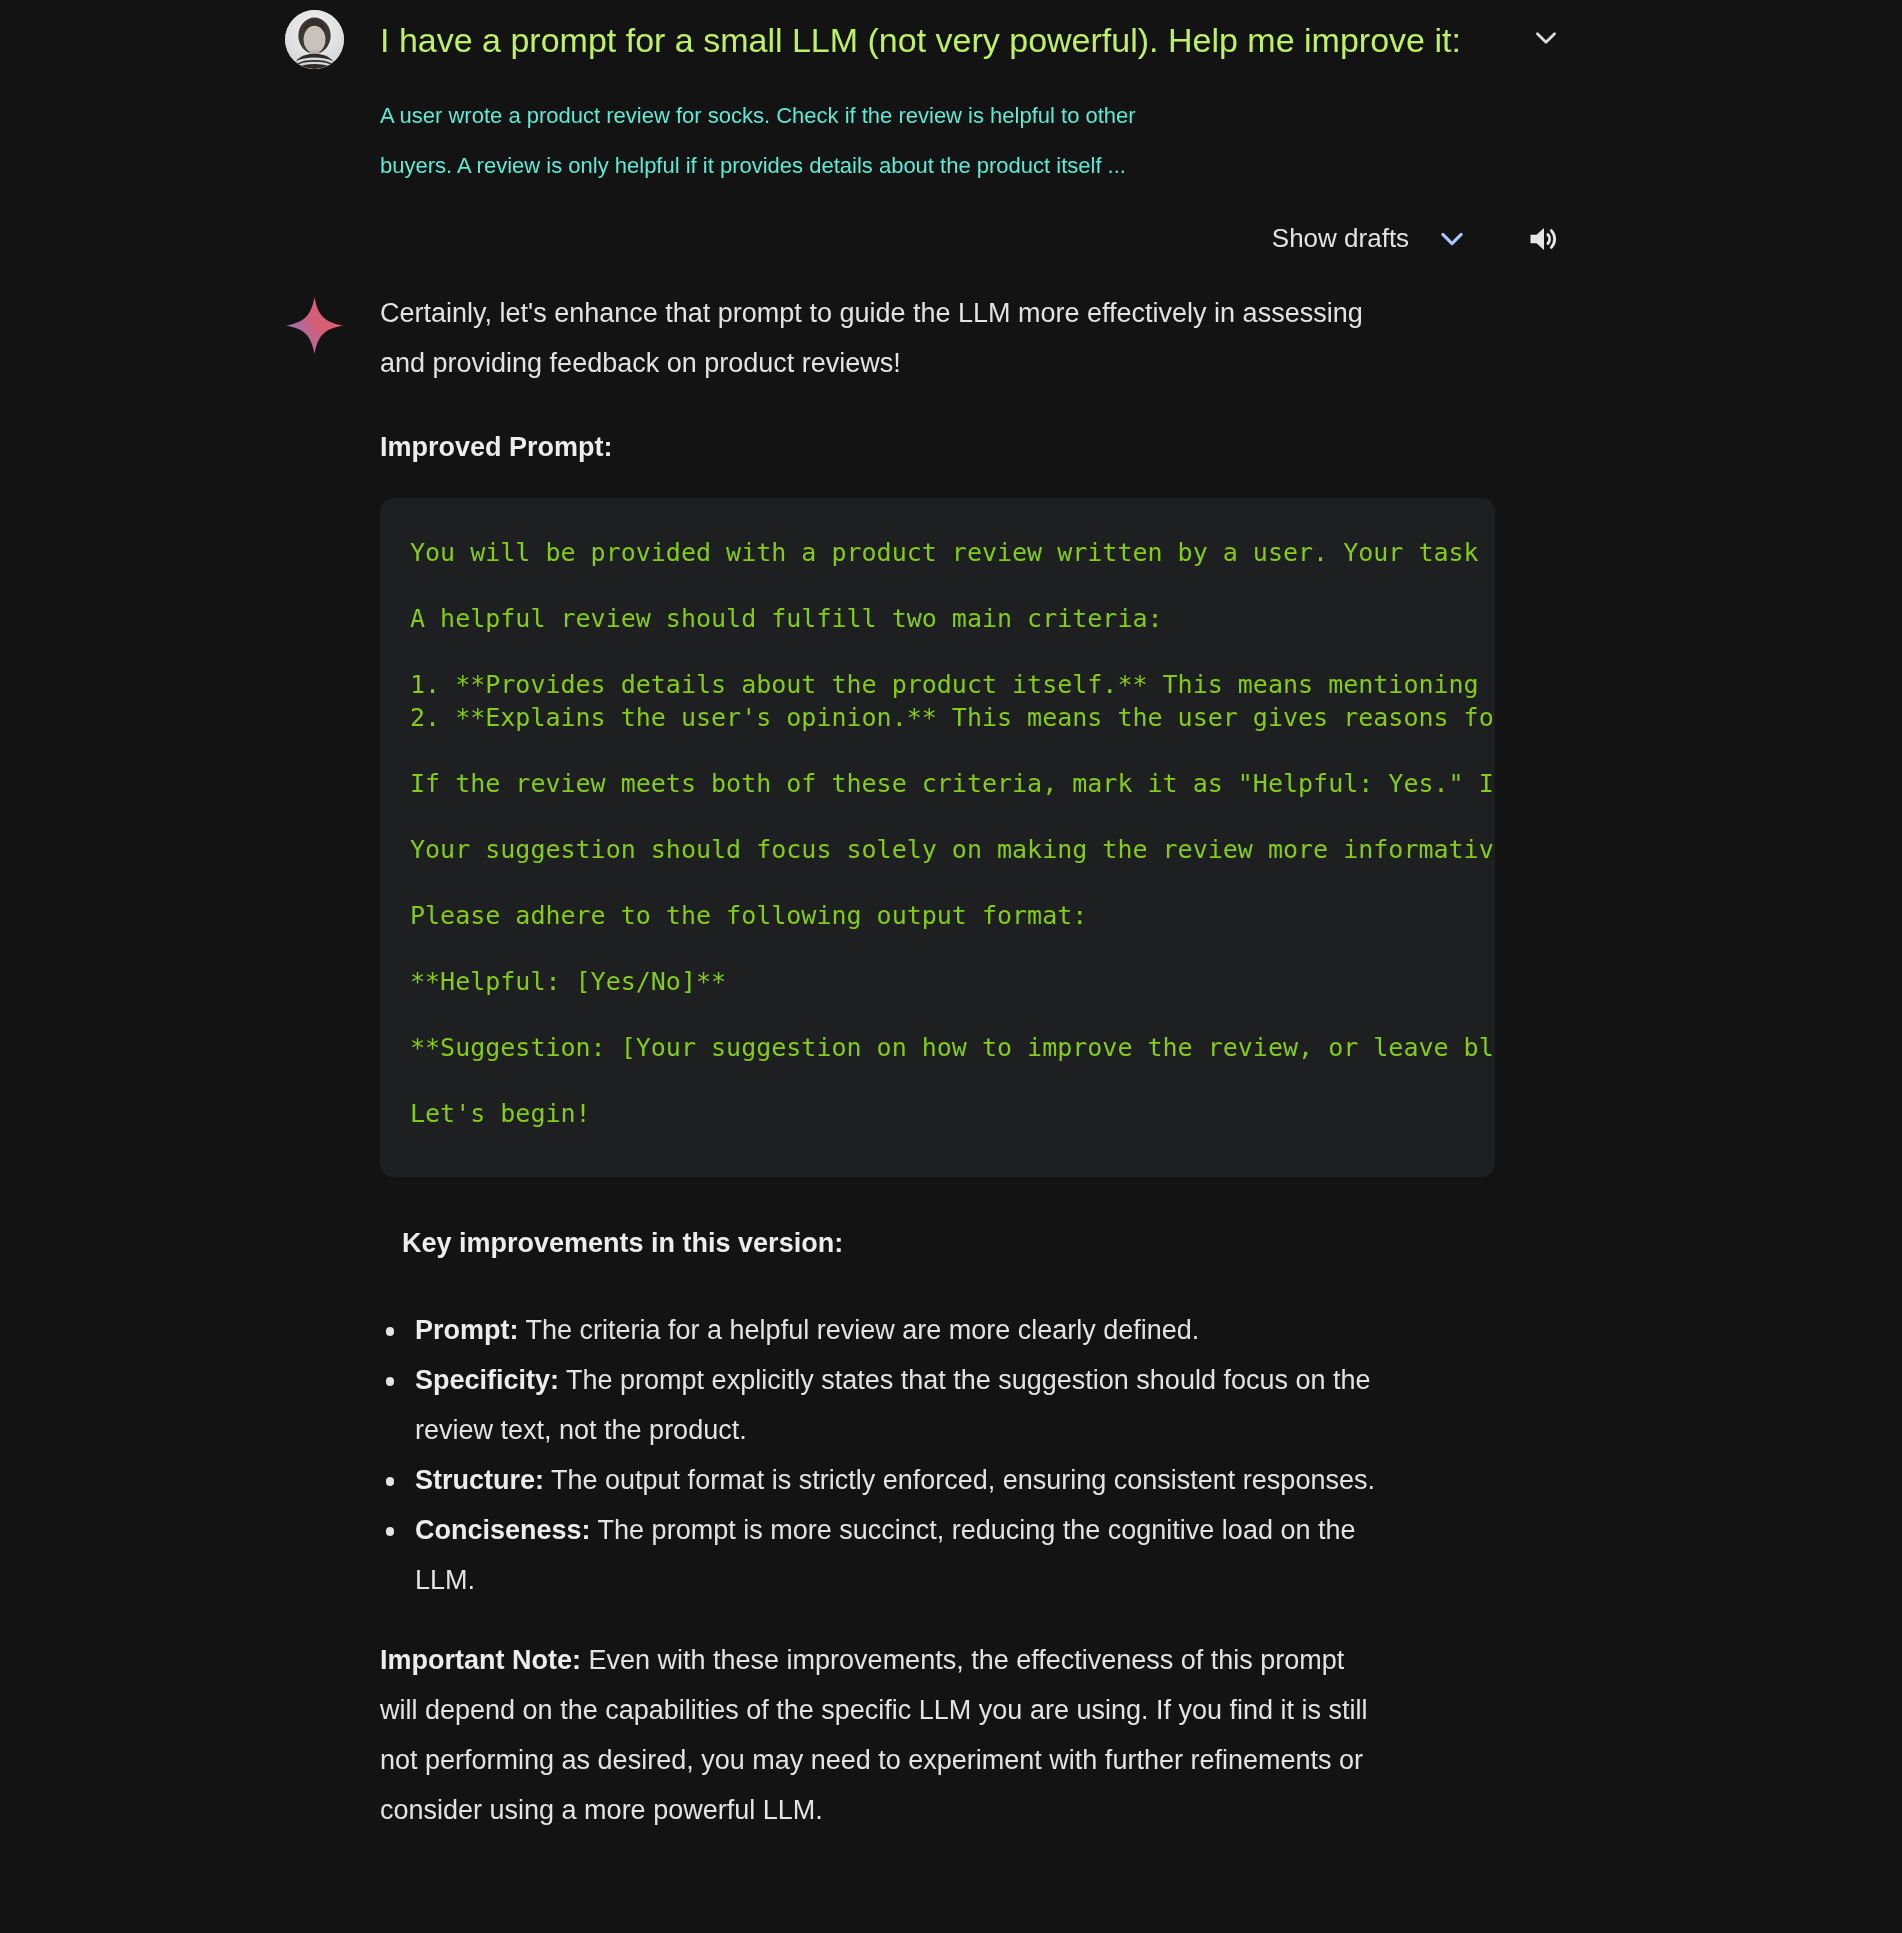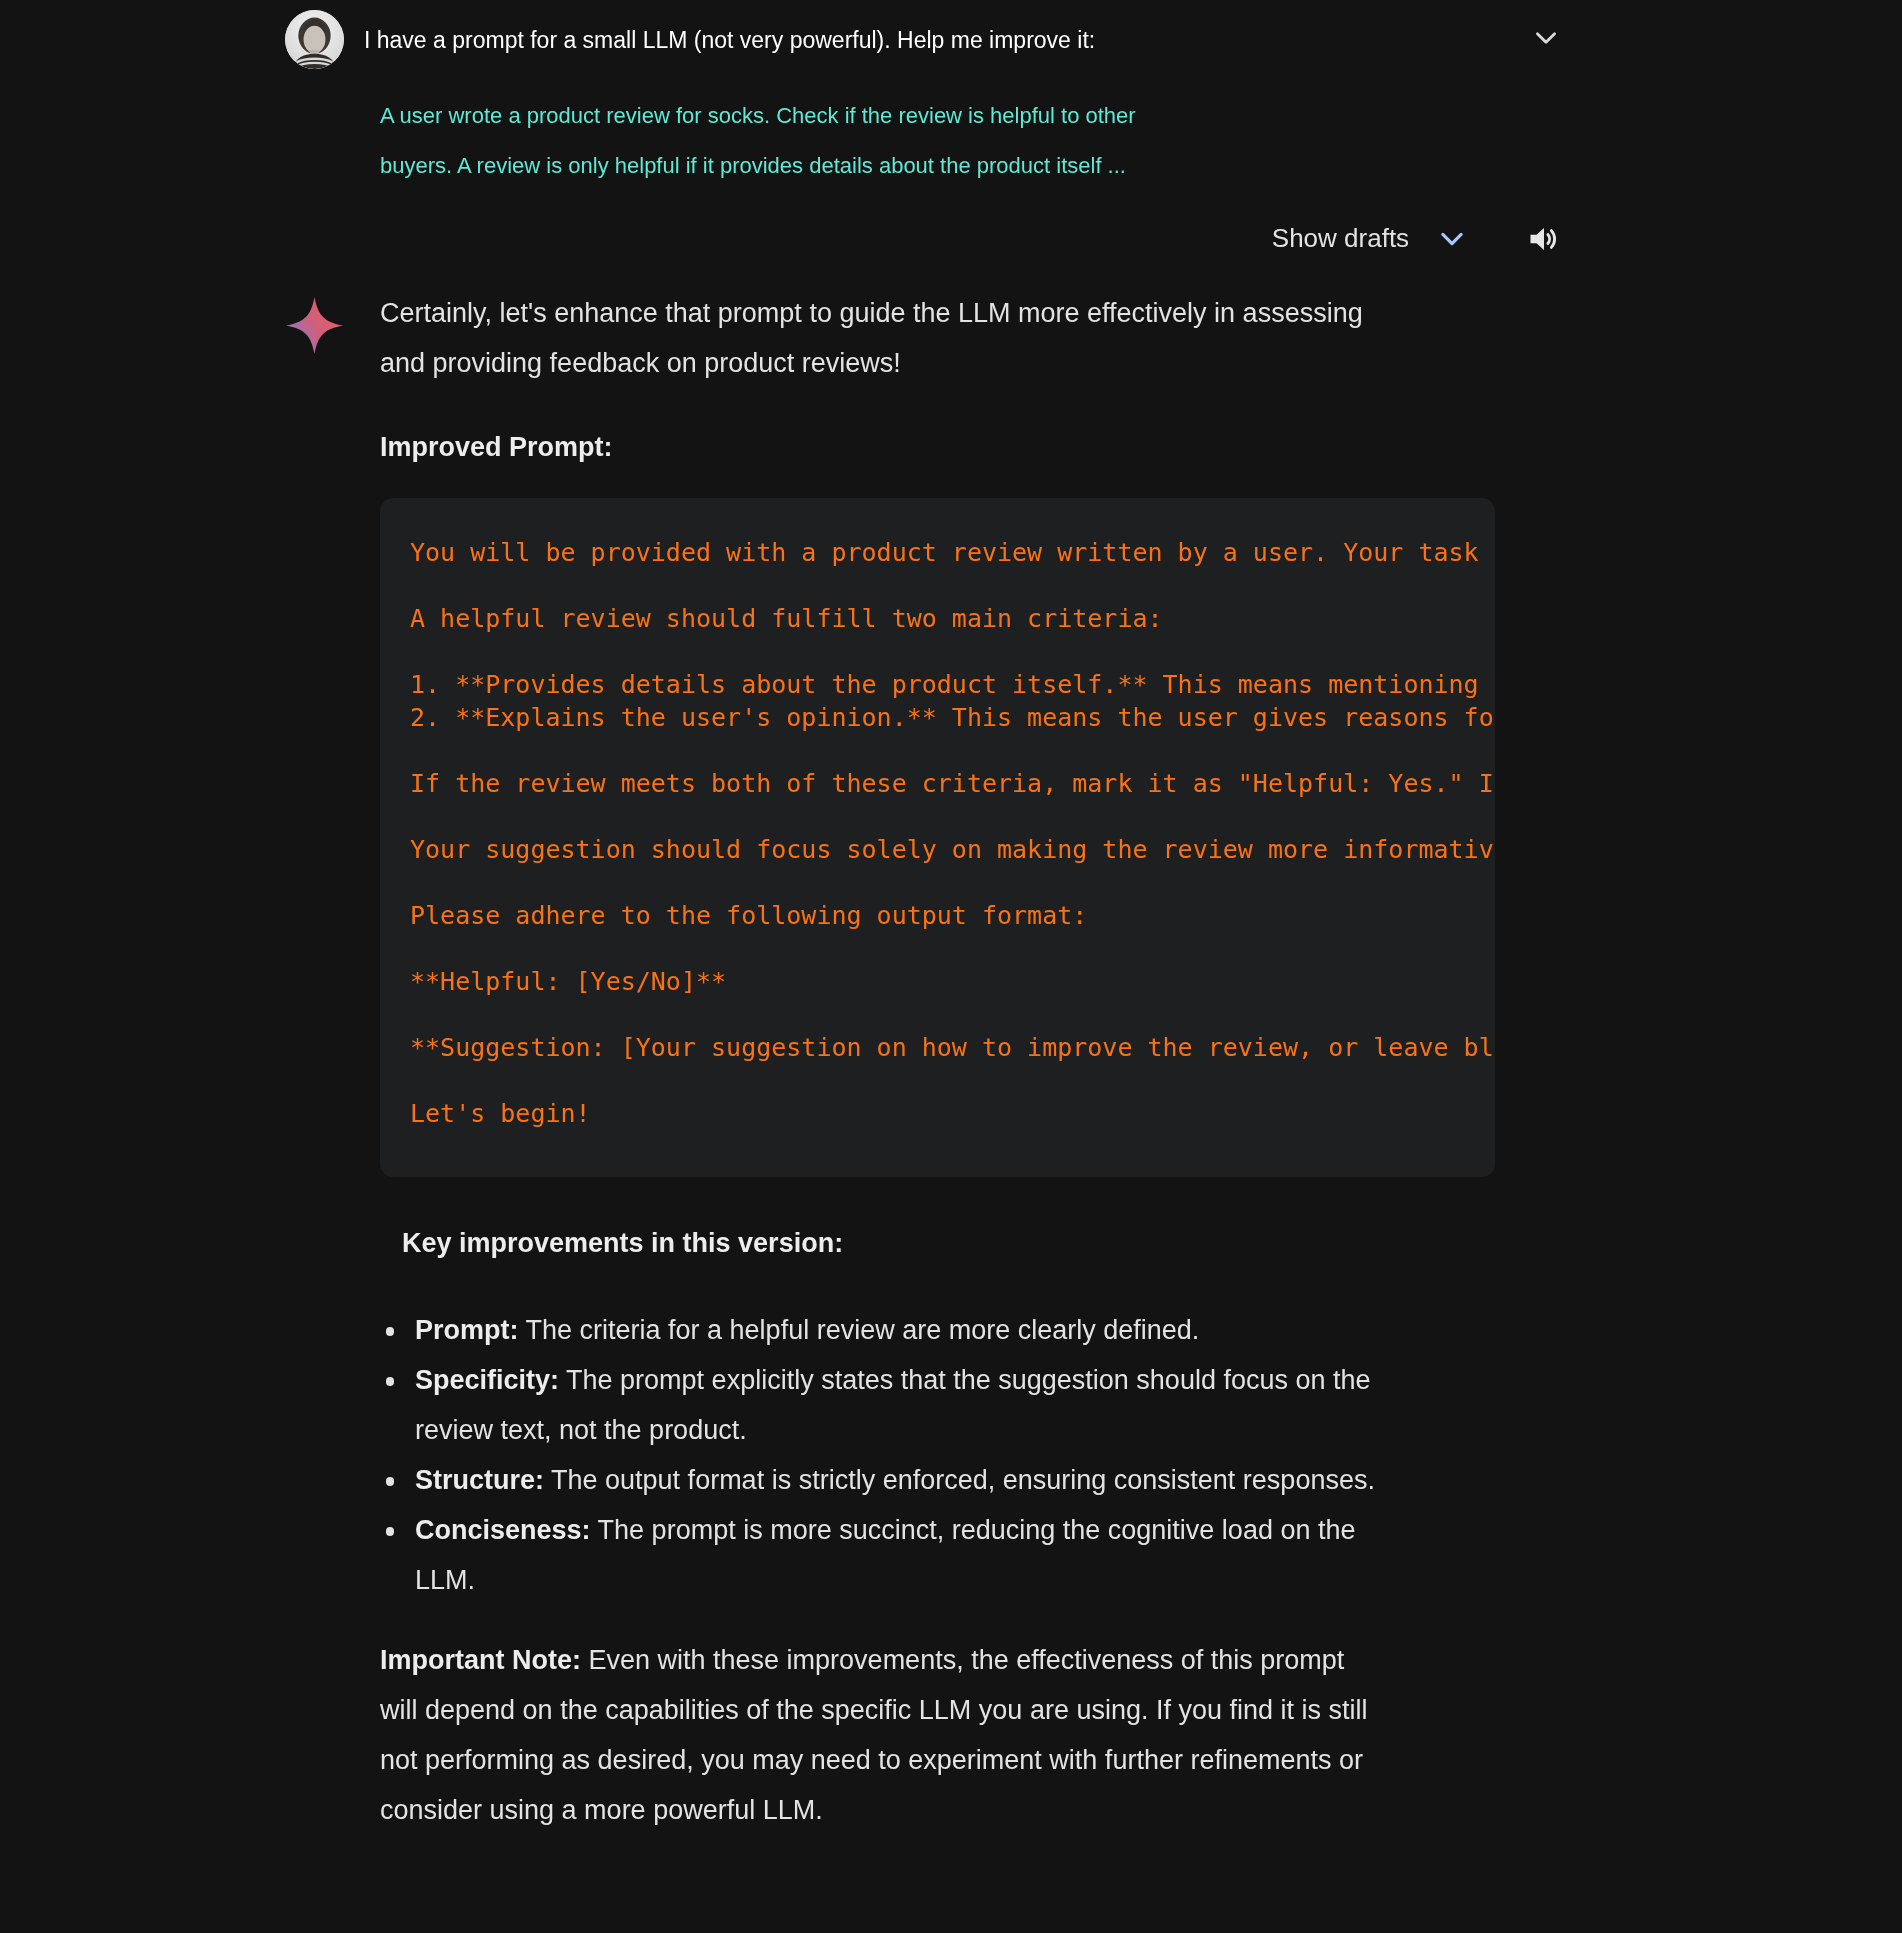--- a/index.html
+++ b/index.html
@@ -15,22 +15,22 @@
   .thread { position: absolute; left: 285px; top: 0; width: 1282px; }
 
   
   .user-head { display: flex; align-items: flex-start; margin-top: 9.5px; }
   .avatar {
     width: 59px; height: 59px; border-radius: 50%;
     overflow: hidden; flex: none; background: #e9e9e9;
   }
   .avatar svg { display: block; }
   .user-title {
-    margin-left: 20px; padding-top: 11.4px;
-    font-size: 23px; line-height: 38px; color: #ffffff;
+    margin-left: 36px; padding-top: 11.4px;
+    font-size: 34px; line-height: 38px; color: #bef264;
   }
   .expand-btn {
     margin-left: auto; margin-top: 7.6px;
     width: 42px; height: 42px;
     display: flex; align-items: center; justify-content: center;
     background: none; border: none; padding: 0; cursor: pointer;
   }
   .user-quote {
     margin: 22px 0 0 95px;
     font-size: 22px; line-height: 50px; color: #5eead4;
@@ -70,21 +70,21 @@
     width: 1115px; box-sizing: border-box;
     background: #1e1f20;
     border-radius: 13.3px;
     padding: 38px 0 47px 30px;
     overflow: hidden;
   }
   .code-block pre {
     margin: 0;
     font-family: "DejaVu Sans Mono", monospace;
     font-size: 25px; line-height: 33px;
-    color: #f97316;
+    color: #84cc16;
     white-space: pre;
   }
 
   ul.improvements {
     list-style: none;
     margin: 37px 0 0 0; padding: 0;
     line-height: 50px;
   }
   ul.improvements li { position: relative; padding-left: 35px; }
   ul.improvements li::before {

